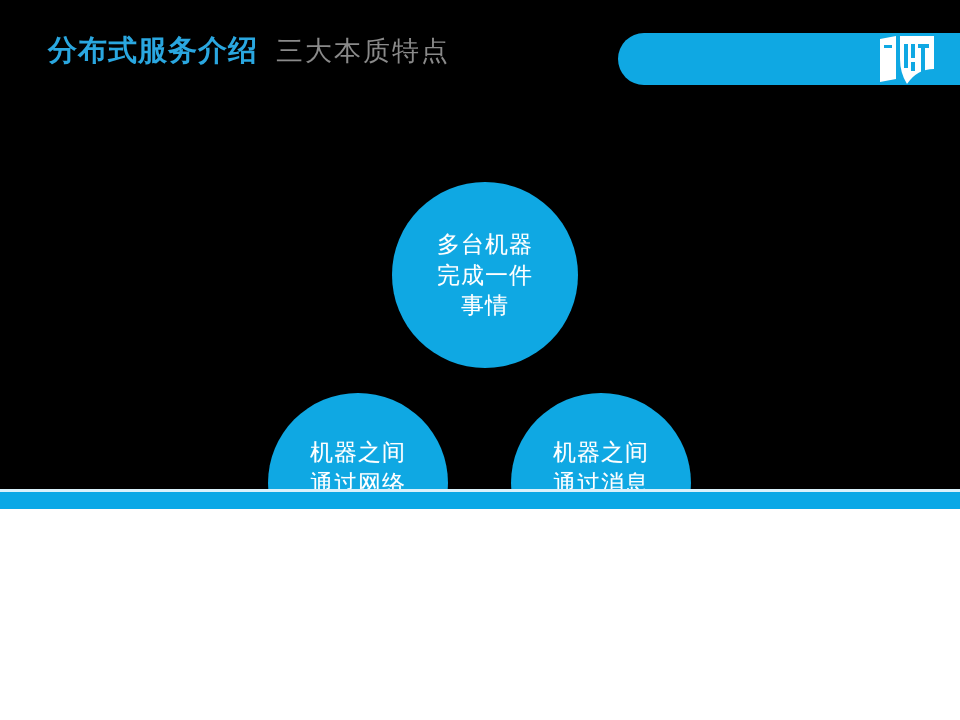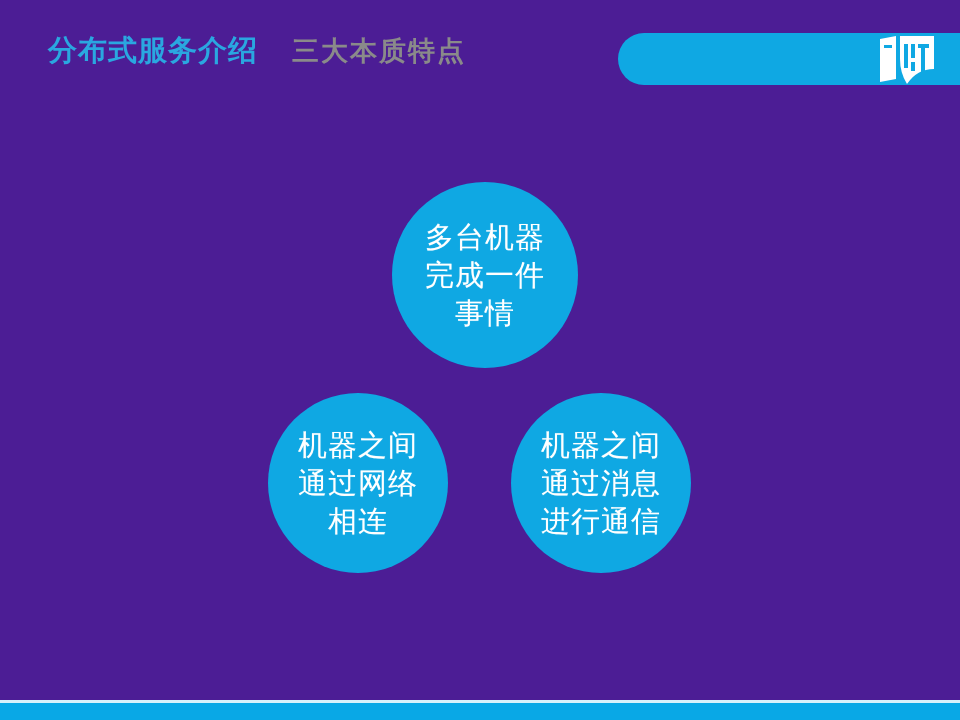--- a/index.html
+++ b/index.html
@@ -10,22 +10,22 @@
     width: 960px;
     height: 720px;
     overflow: hidden;
     background: #ffffff;
     font-family: "Liberation Sans", "DejaVu Sans", sans-serif;
   }
 
   #slide {
     position: relative;
     width: 960px;
-    height: 720px;
-    background: #4c1d95;
+    height: 509px;
+    background: #000000;
     overflow: hidden;
   }
 
   
   #title-row {
     position: absolute;
     left: 48px;
     top: 36px;
     display: flex;
     align-items: baseline;
@@ -34,25 +34,24 @@
   }
   #title-main {
     font-size: 29px;
     font-weight: bold;
     color: #2aa7e0;
     letter-spacing: 1px;
     line-height: 1;
   }
   #title-sub {
     font-size: 27px;
-    font-weight: bold;
+    font-weight: normal;
     color: #8a8a8a;
     letter-spacing: 2px;
     line-height: 1;
-    margin-left: 16px;
   }
 
   
   #banner {
     position: absolute;
     left: 618px;
     top: 33px;
     width: 342px;
     height: 52px;
     background: #0fa8e3;
@@ -99,21 +98,21 @@
     border-radius: 50%;
     background: #0fa8e3;
     display: flex;
     align-items: center;
     justify-content: center;
     text-align: center;
     color: #ffffff;
     box-sizing: border-box;
   }
   .circle-text {
-    font-size: 29px;
+    font-size: 23px;
     line-height: 1.32;
     letter-spacing: 1px;
     white-space: pre-line;
     text-shadow: 0 0 1px rgba(255,255,255,0.35);
   }
   #circle-top {
     left: 392px;
     top: 182px;
     width: 186px;
     height: 186px;

